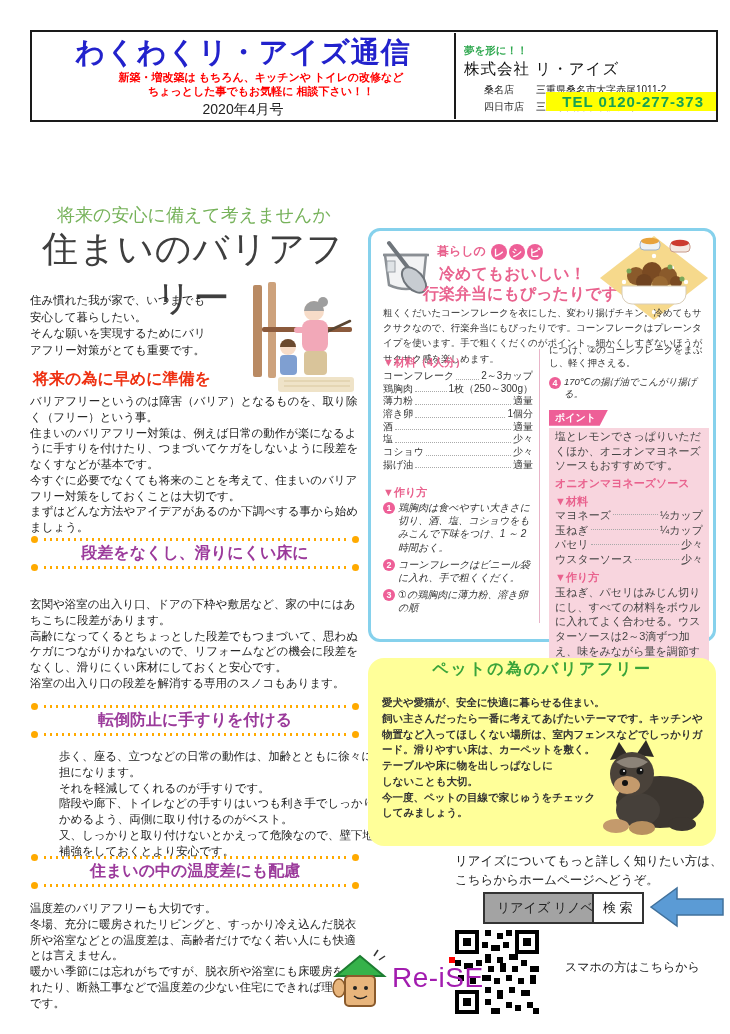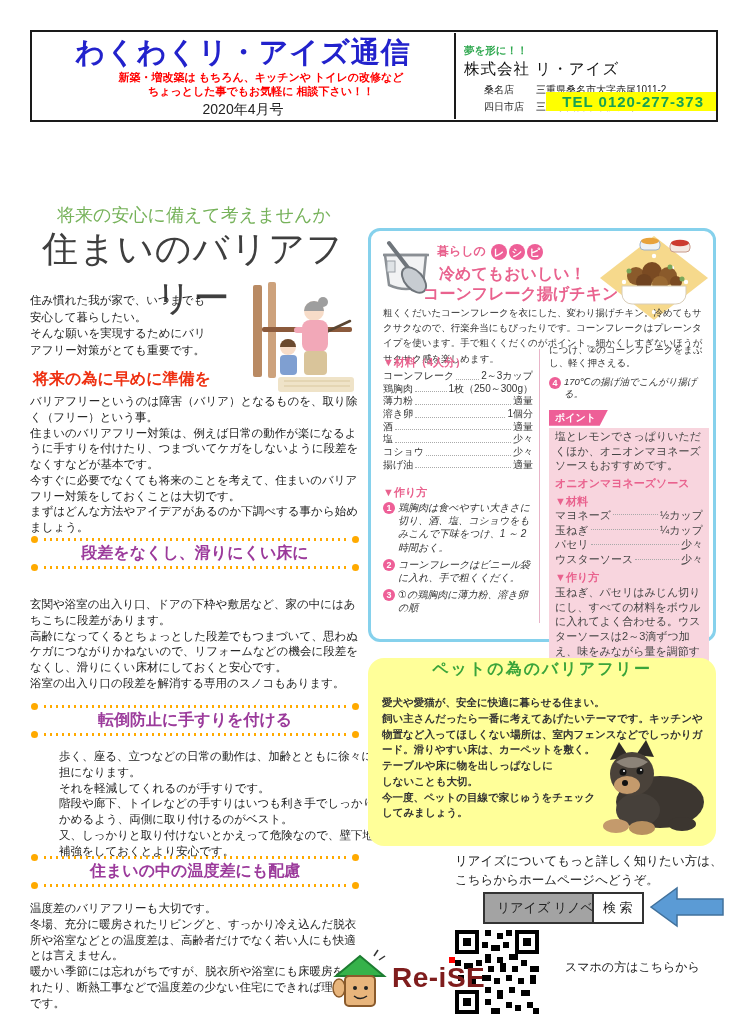--- a/index.html
+++ b/index.html
@@ -72,21 +72,21 @@
   .pet-body { position:absolute; left:14px; top:37px; width:326px; font-size:10.5px; font-weight:bold; line-height:1.5; white-space:pre-line; color:#333; }
   .puppy { position:absolute; right:8px; bottom:10px; }
 
   
   .hp-note { position:absolute; left:455px; top:852px; font-size:12.5px; line-height:1.55; white-space:pre-line; color:#222; }
   .search-query { position:absolute; left:483px; top:892px; border:2px solid #333; padding:5px 12px; font-size:13px; color:#222; background:#a3a3a3; }
   .search-btn { position:absolute; left:592px; top:892px; border:2px solid #333; padding:5px 9px; font-size:13px; color:#222; background:#fff; cursor:pointer; }
   .arrow { position:absolute; left:650px; top:885px; }
   .qr { position:absolute; left:455px; top:930px; }
   .mascot { position:absolute; left:330px; top:948px; }
-  .logo-text { position:absolute; left:392px; top:962px; font-size:28px; font-weight:bold; color:#7f1d1d; letter-spacing:0.5px; }
+  .logo-text { position:absolute; left:392px; top:962px; font-size:28px; font-weight:normal; color:#a21caf; letter-spacing:0.5px; }
   .logo-dot { position:absolute; left:449px; top:957px; width:6px; height:6px; background:#ff0000; }
   .phone-note { position:absolute; left:565px; top:959px; font-size:12px; color:#222; }
 </style>
 </head>
 <body>
 
 <div class="page">
 
   <div class="header">
     <div class="header-left">
@@ -180,21 +180,21 @@
       <line x1="10" y1="4" x2="30" y2="30" stroke="#6f757b" stroke-width="4" stroke-linecap="round"></line>
       <ellipse cx="35" cy="41" rx="9" ry="15" transform="rotate(-42 35 41)" fill="#c7ccd1" stroke="#6f757b" stroke-width="2"></ellipse>
     </svg>
     <div class="badge-row">
       <span class="badge-prefix">暮らしの</span>
       <span class="badge-circle">レ</span>
       <span class="badge-circle">シ</span>
       <span class="badge-circle">ピ</span>
     </div>
     <div class="recipe-title1">冷めてもおいしい！</div>
-    <div class="recipe-title2">コーンフレーク揚げチキン</div>
+    <div class="recipe-title2">行楽弁当にもぴったりです</div>
     <svg class="dish" width="112" height="86" viewBox="0 0 112 86">
       <polygon points="56,2 110,44 56,86 2,44" fill="#f6d98c"></polygon>
       <g fill="#ffffff">
           <circle cx="38" cy="36" r="2.2"></circle>
           <circle cx="56" cy="22" r="2.2"></circle>
           <circle cx="74" cy="34" r="2.2"></circle>
           <circle cx="26" cy="48" r="2.2"></circle>
           <circle cx="88" cy="48" r="2.2"></circle>
           <circle cx="40" cy="66" r="2.2"></circle>
           <circle cx="72" cy="68" r="2.2"></circle>

